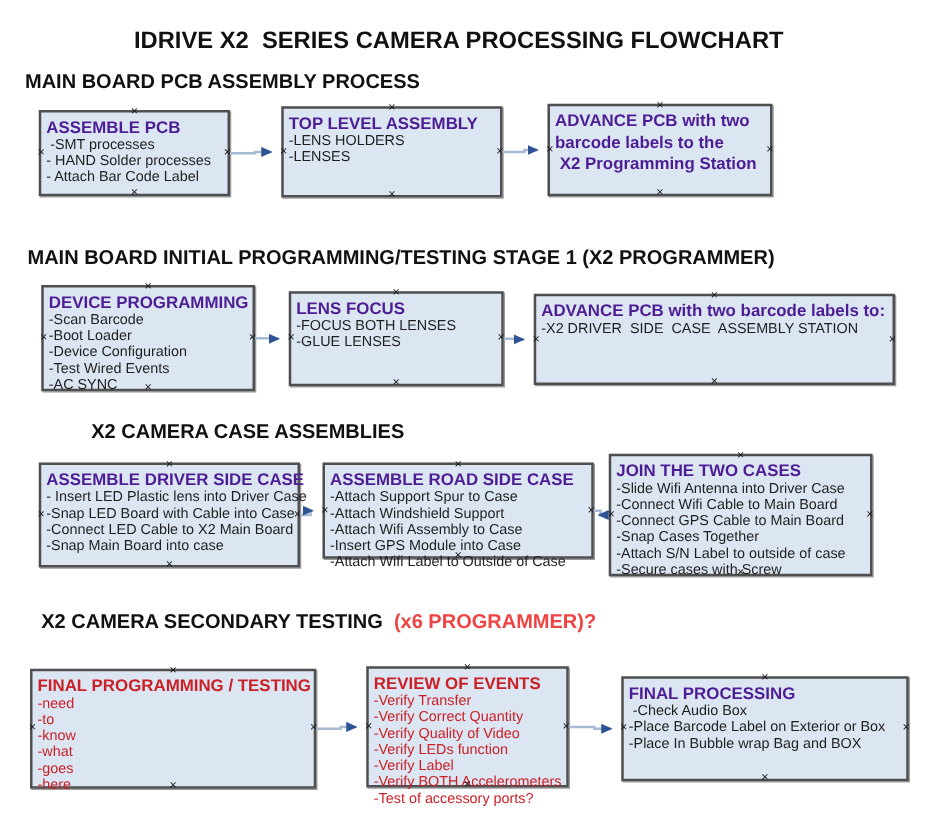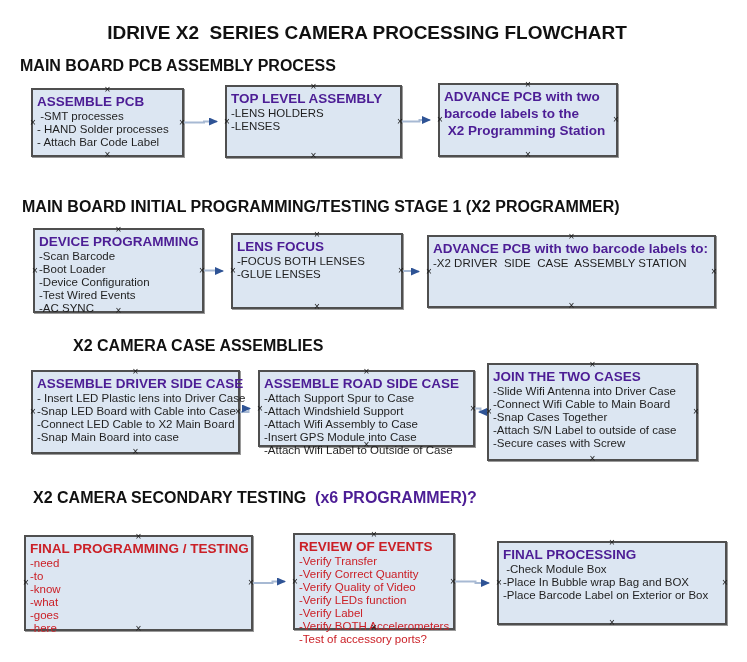--- a/index.html
+++ b/index.html
@@ -21,21 +21,21 @@
     color: #111;
     white-space: pre;
   }
   .sec-head {
     position: absolute;
     font-size: 16px;
     font-weight: bold;
     color: #111;
     white-space: pre;
   }
-  .sec-head .red { color: #4c1d95; }
+  .sec-head .red { color: #ef4444; }
   .flow-box {
     position: absolute;
     box-sizing: border-box;
     background: #dce6f2;
     border: 2px solid #4f4f4f;
     box-shadow: 1px 1px 0 #9a9a9a;
     padding: 3px 2px 0 4px;
   }
   .box-title {
     font-size: 13.5px;
@@ -164,20 +164,21 @@
   <span class="anchor" style="left: 50%; top: 0%;">×</span>
       <span class="anchor" style="left: 50%; top: 100%;">×</span>
       <span class="anchor" style="left: 0%; top: 50%;">×</span>
       <span class="anchor" style="left: 100%; top: 50%;">×</span>
     </div>
 
   <div class="flow-box" id="r3b3" style="left:487px; top:363px; width:211px; height:98px;">
     <div class="box-title">JOIN THE TWO CASES</div>
     <div class="box-item">-Slide Wifi Antenna into Driver Case</div>
     <div class="box-item">-Connect Wifi Cable to Main Board</div>
+    <div class="box-item">-Connect GPS Cable to Main Board</div>
     <div class="box-item">-Snap Cases Together</div>
     <div class="box-item">-Attach S/N Label to outside of case</div>
     <div class="box-item">-Secure cases with Screw</div>
   <span class="anchor" style="left: 50%; top: 0%;">×</span>
       <span class="anchor" style="left: 50%; top: 100%;">×</span>
       <span class="anchor" style="left: 0%; top: 50%;">×</span>
       <span class="anchor" style="left: 100%; top: 50%;">×</span>
     </div>
 
   <div class="sec-head" style="left:33px; top:489px;"><span>X2 CAMERA SECONDARY TESTING</span><span class="red">  (x6 PROGRAMMER)?</span></div>
@@ -206,23 +207,23 @@
     <div class="box-item">-Verify BOTH Accelerometers</div>
     <div class="box-item">-Test of accessory ports?</div>
   <span class="anchor" style="left: 50%; top: 0%;">×</span>
       <span class="anchor" style="left: 50%; top: 100%;">×</span>
       <span class="anchor" style="left: 0%; top: 50%;">×</span>
       <span class="anchor" style="left: 100%; top: 50%;">×</span>
     </div>
 
   <div class="flow-box" id="r4b3" style="left:497px; top:541px; width:230px; height:84px;">
     <div class="box-title">FINAL PROCESSING</div>
-    <div class="box-item"> -Check Module Box</div>
+    <div class="box-item"> -Check Audio Box</div>
+    <div class="box-item">-Place Barcode Label on Exterior or Box</div>
     <div class="box-item">-Place In Bubble wrap Bag and BOX</div>
-    <div class="box-item">-Place Barcode Label on Exterior or Box</div>
   <span class="anchor" style="left: 50%; top: 0%;">×</span>
       <span class="anchor" style="left: 50%; top: 100%;">×</span>
       <span class="anchor" style="left: 0%; top: 50%;">×</span>
       <span class="anchor" style="left: 100%; top: 50%;">×</span>
     </div>
 
   <svg id="arrows">
     <defs>
       <marker id="ah" markerUnits="userSpaceOnUse" markerWidth="9" markerHeight="9" refX="8" refY="4" orient="auto">
         <path d="M0,0 L9,4 L0,8 Z" fill="#2e5395"></path>

